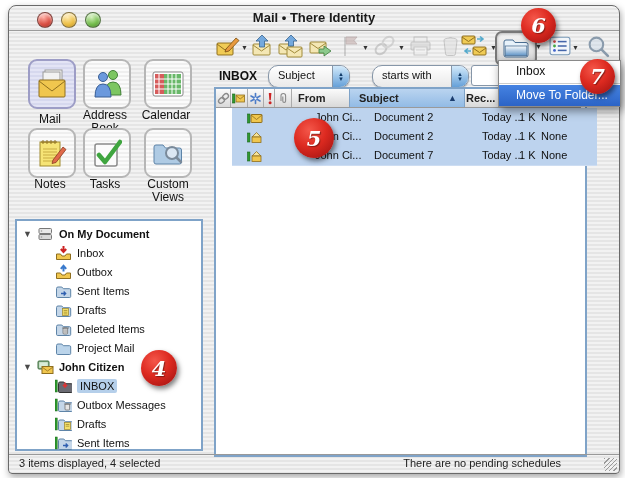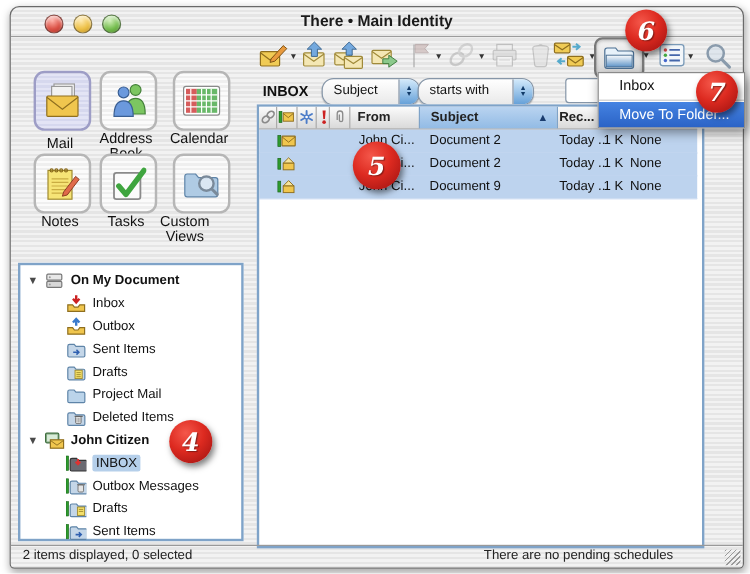--- a/index.html
+++ b/index.html
@@ -53,21 +53,21 @@
     border:2px solid #7fa3c8;background:#fff;}
   #list-header{position:absolute;left:0;top:0;width:365px;height:18px;
     background:linear-gradient(#fbfbfb,#d9d9d9);border-bottom:1px solid #9a9a9a;}
   .hsep{position:absolute;top:0;width:1px;height:18px;background:#ababab;}
   .hicon{position:absolute;top:2px;}
   .htext{position:absolute;top:3px;font-size:11px;font-weight:bold;color:#222;}
   #subject-hcell{position:absolute;left:133px;top:0;width:114px;height:18px;
     background:linear-gradient(#bad4f0,#92bbe5);border-left:1px solid #7fa3c8;
     border-right:1px solid #7fa3c8;cursor:pointer;}
   #sort-arrow{position:absolute;left:232px;top:4px;font-size:9px;color:#1a3c6e;}
-  .mrow{position:absolute;left:0;width:365px;height:19px;background:#bdd3ee;
+  .mrow{position:absolute;left:16px;width:365px;height:19px;background:#bdd3ee;
     border-bottom:1px solid #cdddf2;cursor:pointer;}
   .mtext{position:absolute;top:3px;font-size:11px;color:#111;white-space:nowrap;}
   .menv{position:absolute;left:15px;top:3px;}
   
   #tree-panel{position:absolute;left:6px;top:213px;width:188px;height:232px;
     border:2px solid #7fa3c8;background:#fff;padding-top:3px;box-sizing:border-box;}
   .trow{position:relative;height:19px;display:flex;align-items:center;font-size:11px;color:#111;cursor:pointer;}
   .trow .disc{width:12px;margin-left:6px;font-size:9px;color:#4a4a4a;}
   .trow .ticon{width:19px;margin-left:2px;display:flex;align-items:center;}
   .trow.child .ticon{margin-left:38px;}
@@ -94,21 +94,21 @@
 </style>
 </head>
 <body>
 
 <div id="window">
 
   <div id="titlebar">
     <span class="light" id="light-close"></span>
     <span class="light" id="light-min"></span>
     <span class="light" id="light-zoom"></span>
-    <span id="title">There • Main Identity</span>
+    <span id="title">Mail • There Identity</span>
   </div>
 
   <div class="tbi" style="left:205px">
     <svg width="26" height="26" viewBox="0 0 26 26">
         <rect x="2" y="10" width="16" height="12" rx="1" fill="#f0cb55" stroke="#8f6f1f"></rect>
         <path d="M2 11l8 6 8-6" fill="none" stroke="#8f6f1f"></path>
         <path d="M11 16L21 5l3 2.5L14 18l-4 1z" fill="#e89a3e" stroke="#7a4f12" stroke-width=".8"></path>
       </svg>
   </div>
   <span class="dd" style="left:232px">▼</span>
@@ -270,31 +270,31 @@
   </div>
   <div class="navbtn" style="left:135px;top:122px">
     <svg width="32" height="28" viewBox="0 0 32 28">
         <path d="M2 8q0-2 2-2h7l2.5 3h14q2 0 2 2v12q0 2-2 2H4q-2 0-2-2z" fill="#afcbe4" stroke="#5e84a8"></path>
         <circle cx="20" cy="14" r="6" fill="rgba(255,255,255,.55)" stroke="#7a8a9a" stroke-width="2"></circle>
         <line x1="24.5" y1="18.5" x2="29" y2="23" stroke="#7a8a9a" stroke-width="2.5" stroke-linecap="round"></line>
       </svg>
   </div>
   <div class="navlbl" style="left:12px;top:172px">Notes</div>
   <div class="navlbl" style="left:67px;top:172px">Tasks</div>
-  <div class="navlbl" style="left:116px;top:172px">Custom Views</div>
+  <div class="navlbl" style="left:130px;top:172px">Custom Views</div>
 
   <span id="inbox-label">INBOX</span>
   <div class="popup" style="left:259px;width:80px">
     <span class="plabel">Subject</span>
     <span class="stepper">
         <span>▲</span>
         <span>▼</span>
       </span>
   </div>
-  <div class="popup" style="left:339px;width:95px">
+  <div class="popup" style="left:363px;width:95px">
     <span class="plabel">starts with</span>
     <span class="stepper">
         <span>▲</span>
         <span>▼</span>
       </span>
   </div>
   <input id="search-field" value="" style="">
 
   <div id="list-panel">
     <div id="list-header">
@@ -361,21 +361,21 @@
       <span class="mtext" style="left:287px">1 K</span>
       <span class="mtext" style="left:309px">None</span>
     </div>
     <div class="mrow" style="top:57px">
       <span class="menv"><svg width="16" height="13" viewBox="0 0 16 13">
             <rect x="0.5" y="2" width="2.4" height="9" fill="#2e9a2e" stroke="#1a661a" stroke-width=".6"></rect>
             <path d="M5 6l4.5-4.5L14 6z" fill="#f7e49a" stroke="#8f6f1f" stroke-width=".8"></path>
             <rect x="5" y="6" width="9" height="5.5" fill="#f0c64e" stroke="#8f6f1f" stroke-width=".8"></rect>
           </svg></span>
       <span class="mtext" style="left:83px">John Ci...</span>
-      <span class="mtext" style="left:142px">Document 9</span>
+      <span class="mtext" style="left:142px">Document 7</span>
       <span class="mtext" style="left:250px">Today ...</span>
       <span class="mtext" style="left:287px">1 K</span>
       <span class="mtext" style="left:309px">None</span>
     </div>
   </div>
 
   <div id="tree-panel">
     <div class="trow bold">
       <span class="disc">▼</span>
       <span class="ticon">
@@ -421,43 +421,43 @@
             <path d="M1.5 5.5q0-1.5 1.5-1.5h3.8l1.5 1.7h6.2q1.2 0 1.2 1.2v6.6q0 1-1 1h-12q-1.2 0-1.2-1.2z" fill="#c4d6e8" stroke="#5e84a8"></path>
             <rect x="7.5" y="6.5" width="6" height="7" fill="#f4e06a" stroke="#9a8428" stroke-width=".7"></rect>
             <g stroke="#9a8428" stroke-width=".7">
               <line x1="8.7" y1="8.5" x2="12.3" y2="8.5"></line>
               <line x1="8.7" y1="10.2" x2="12.3" y2="10.2"></line>
               <line x1="8.7" y1="11.9" x2="12.3" y2="11.9"></line>
             </g>
           </svg>
         </span>
       <span class="tlabel">Drafts</span>
-    </div>
-    <div class="trow child">
-      <span class="ticon">
-          <svg width="17" height="16" viewBox="0 0 17 16">
-            <path d="M1.5 5.5q0-1.5 1.5-1.5h3.8l1.5 1.7h6.2q1.2 0 1.2 1.2v6.6q0 1-1 1h-12q-1.2 0-1.2-1.2z" fill="#bbd4ea" stroke="#5e84a8"></path>
-          </svg>
-        </span>
-      <span class="tlabel">Project Mail</span>
     </div>
     <div class="trow child">
       <span class="ticon">
           <svg width="17" height="16" viewBox="0 0 17 16">
             <path d="M1.5 5.5q0-1.5 1.5-1.5h3.8l1.5 1.7h6.2q1.2 0 1.2 1.2v6.6q0 1-1 1h-12q-1.2 0-1.2-1.2z" fill="#c4d6e8" stroke="#5e84a8"></path>
             <rect x="8" y="7" width="4.6" height="6" rx="1" fill="#e4e4e4" stroke="#666" stroke-width=".7"></rect>
             <line x1="7.2" y1="7" x2="13.9" y2="7" stroke="#666" stroke-width=".9"></line>
             <g stroke="#999" stroke-width=".6">
               <line x1="9.2" y1="8.2" x2="9.2" y2="12"></line>
               <line x1="10.4" y1="8.2" x2="10.4" y2="12"></line>
               <line x1="11.6" y1="8.2" x2="11.6" y2="12"></line>
             </g>
           </svg>
         </span>
       <span class="tlabel">Deleted Items</span>
+    </div>
+    <div class="trow child">
+      <span class="ticon">
+          <svg width="17" height="16" viewBox="0 0 17 16">
+            <path d="M1.5 5.5q0-1.5 1.5-1.5h3.8l1.5 1.7h6.2q1.2 0 1.2 1.2v6.6q0 1-1 1h-12q-1.2 0-1.2-1.2z" fill="#bbd4ea" stroke="#5e84a8"></path>
+          </svg>
+        </span>
+      <span class="tlabel">Project Mail</span>
     </div>
     <div class="trow bold">
       <span class="disc">▼</span>
       <span class="ticon">
           <svg width="17" height="16" viewBox="0 0 17 16">
             <rect x="1" y="2" width="11" height="8" rx="1" fill="#8fb28f" stroke="#3f6f3f"></rect>
             <rect x="2.2" y="3.2" width="8.6" height="5.6" fill="#d8ecd8"></rect>
             <rect x="4.5" y="10" width="4" height="1.5" fill="#aaa"></rect>
             <rect x="5" y="7.5" width="11" height="7" fill="#f0c64e" stroke="#8f6f1f"></rect>
             <path d="M5 8l5.5 4 5.5-4" fill="none" stroke="#8f6f1f" stroke-width=".8"></path>
@@ -514,21 +514,21 @@
               <path d="M1.5 5.5q0-1.5 1.5-1.5h3.8l1.5 1.7h6.2q1.2 0 1.2 1.2v6.6q0 1-1 1h-12q-1.2 0-1.2-1.2z" fill="#c4d6e8" stroke="#5e84a8"></path>
               <path d="M6 10.5h4.5m-1.8-2l2 2-2 2" stroke="#3060b0" stroke-width="1.3" fill="none"></path>
             </g>
           </svg>
         </span>
       <span class="tlabel">Sent Items</span>
     </div>
   </div>
 
   <div id="status-bar">
-    <span id="status-left">2 items displayed, 0 selected</span>
+    <span id="status-left">3 items displayed, 4 selected</span>
     <span id="status-right">There are no pending schedules</span>
     <div id="grip"></div>
   </div>
 
   <div id="folder-menu">
     <div class="mitem">Inbox</div>
     <div class="msep"></div>
     <div class="mitem hl">Move To Folder...</div>
   </div>
 

